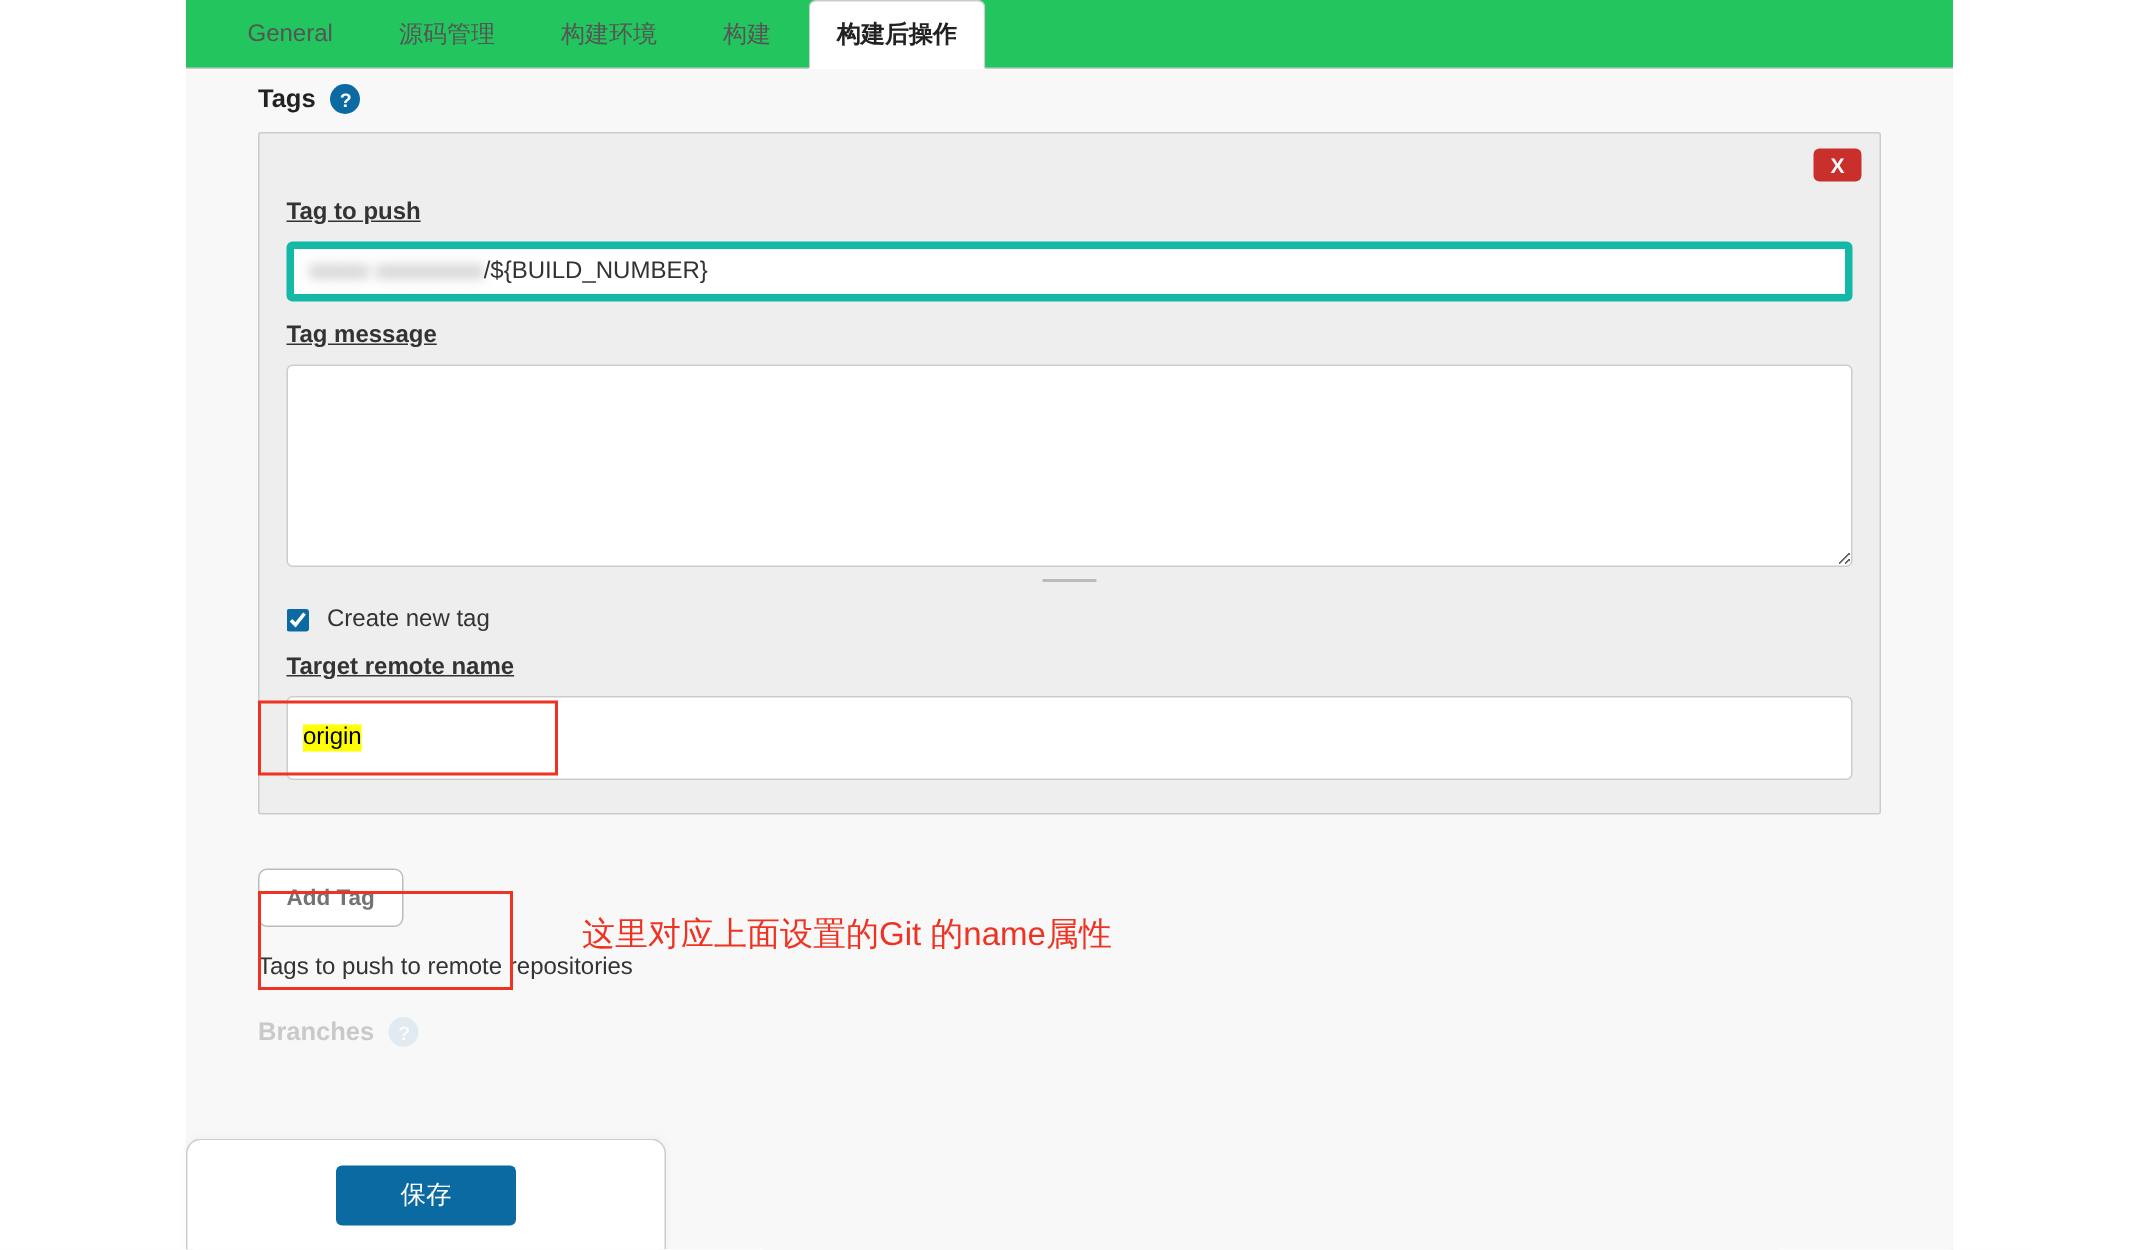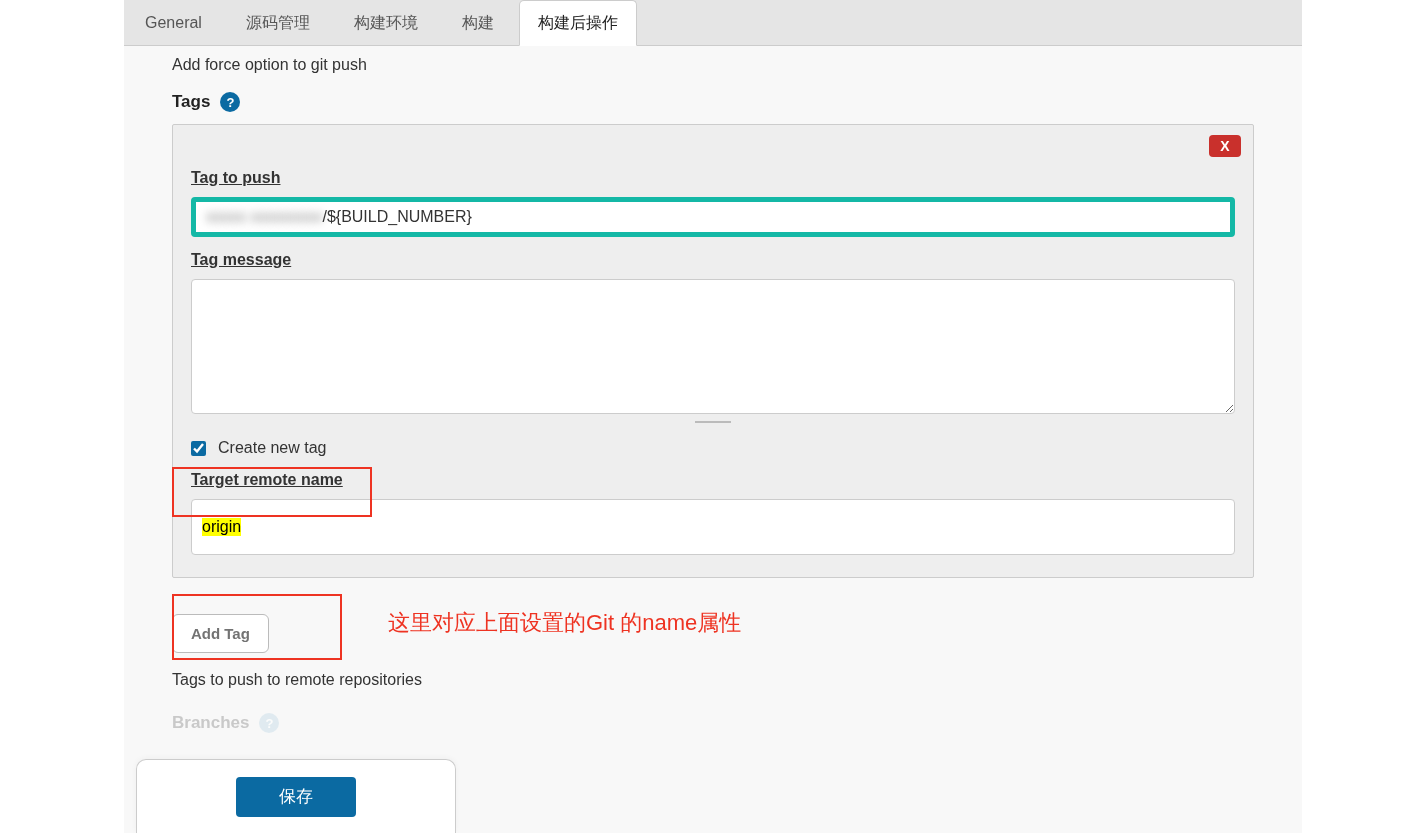--- a/index.html
+++ b/index.html
@@ -25,43 +25,43 @@
     border-left: 1px solid #ccc;
     border-right: 1px solid #ccc;
   }
   
   .tabbar {
     position: absolute;
     top: 0;
     left: 124px;
     right: 117px;
     height: 46px;
-    background: #e5e5e5;
+    background: #22c55e;
     border-bottom: 1px solid #ccc;
     display: flex;
     align-items: stretch;
-    padding-left: 2px;
+    padding-left: 22px;
   }
   .tab {
     display: flex;
     align-items: center;
     padding: 0 18px;
     color: #555;
     font-size: 16px;
     cursor: pointer;
     border: 1px solid transparent;
     border-bottom: none;
     margin-right: 6px;
   }
   .tab.active {
     background: #fff;
     border: 1px solid #ccc;
     border-bottom: 1px solid #fff;
     border-radius: 5px 5px 0 0;
-    font-weight: 400;
+    font-weight: 700;
     color: #222;
     margin-bottom: -1px;
   }
   
   .content {
     position: absolute;
     top: 46px;
     left: 124px;
     right: 117px;
     bottom: 0;
@@ -234,21 +234,21 @@
   .bottom-overlay {
     position: absolute;
     left: 124px;
     bottom: 0;
     width: 340px;
     height: 75px;
     pointer-events: none;
   }
   .bottom-panel {
     position: absolute;
-    left: 12px;
+    left: 0;
     bottom: 0;
     width: 320px;
     height: 74px;
     border: 1px solid #ccc;
     border-bottom: none;
     border-radius: 10px 10px 0 0;
     background: rgba(255,255,255,0.93);
     box-shadow: 0 -1px 6px rgba(0,0,0,.04);
     display: flex;
     align-items: center;
@@ -292,21 +292,20 @@
 
   <div class="tabbar">
     <div class="tab">General</div>
     <div class="tab">源码管理</div>
     <div class="tab">构建环境</div>
     <div class="tab">构建</div>
     <div class="tab active">构建后操作</div>
   </div>
 
   <div class="content">
-    <div class="section-note">Add force option to git push</div>
 
     <div class="section-heading">
       <span>Tags</span>
       <span class="help-icon">?</span>
     </div>
 
     <div class="tag-card">
       <button class="card-close">X</button>
 
       <div class="field-label">Tag to push</div>

